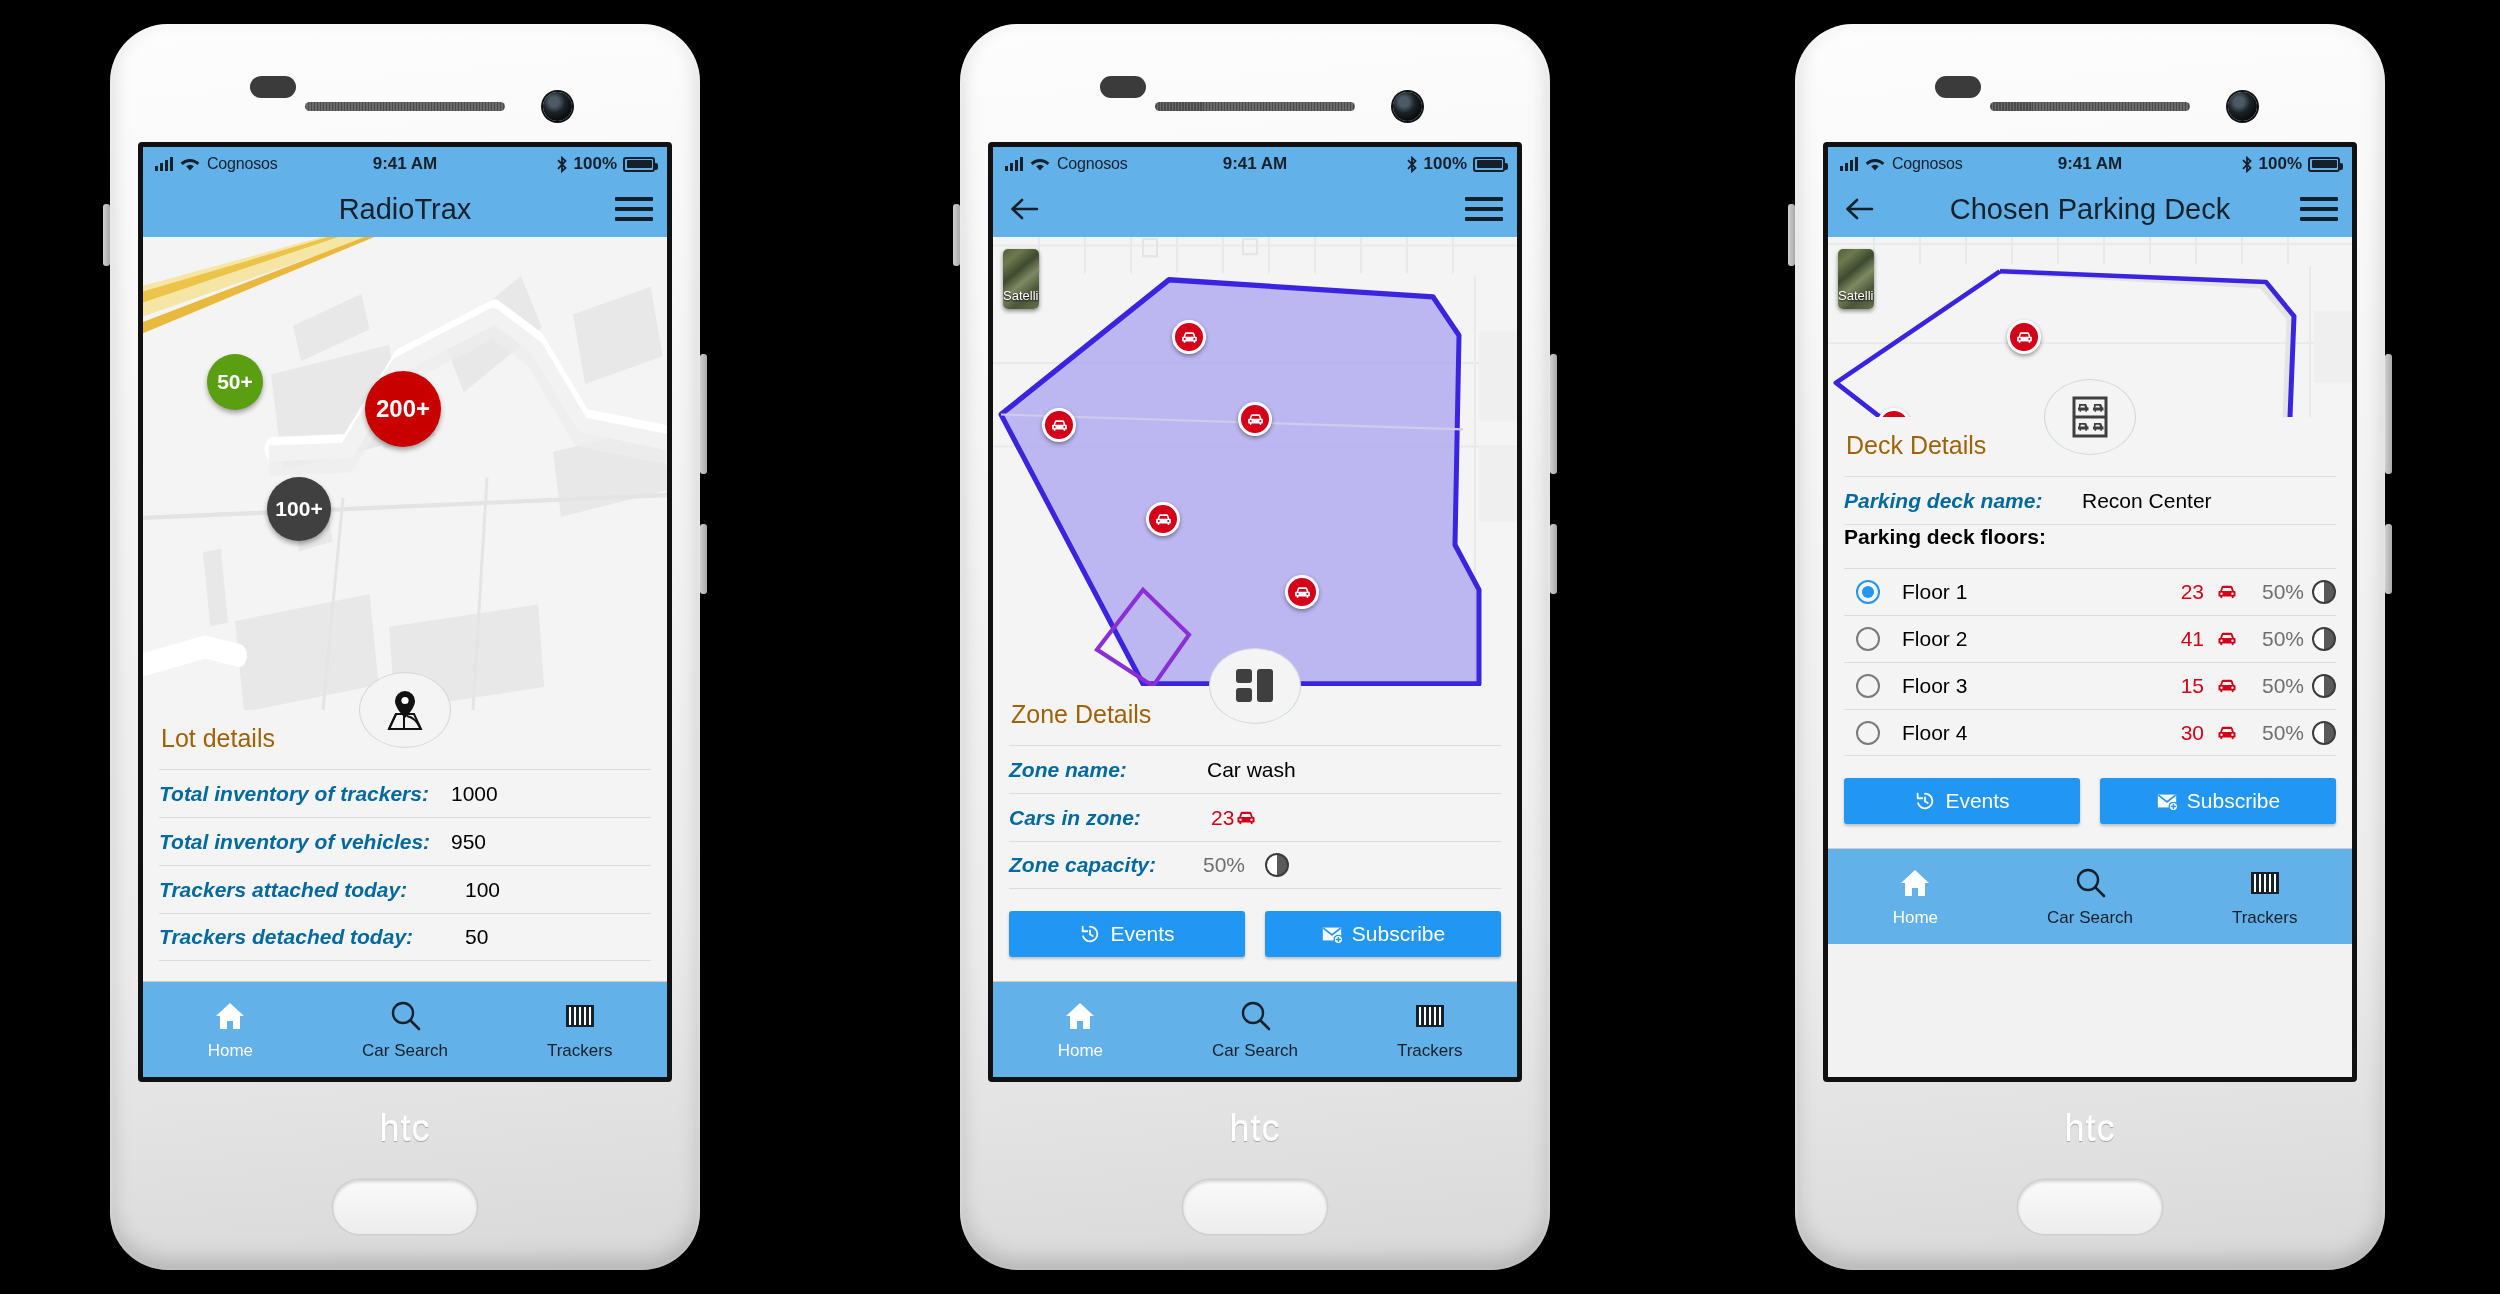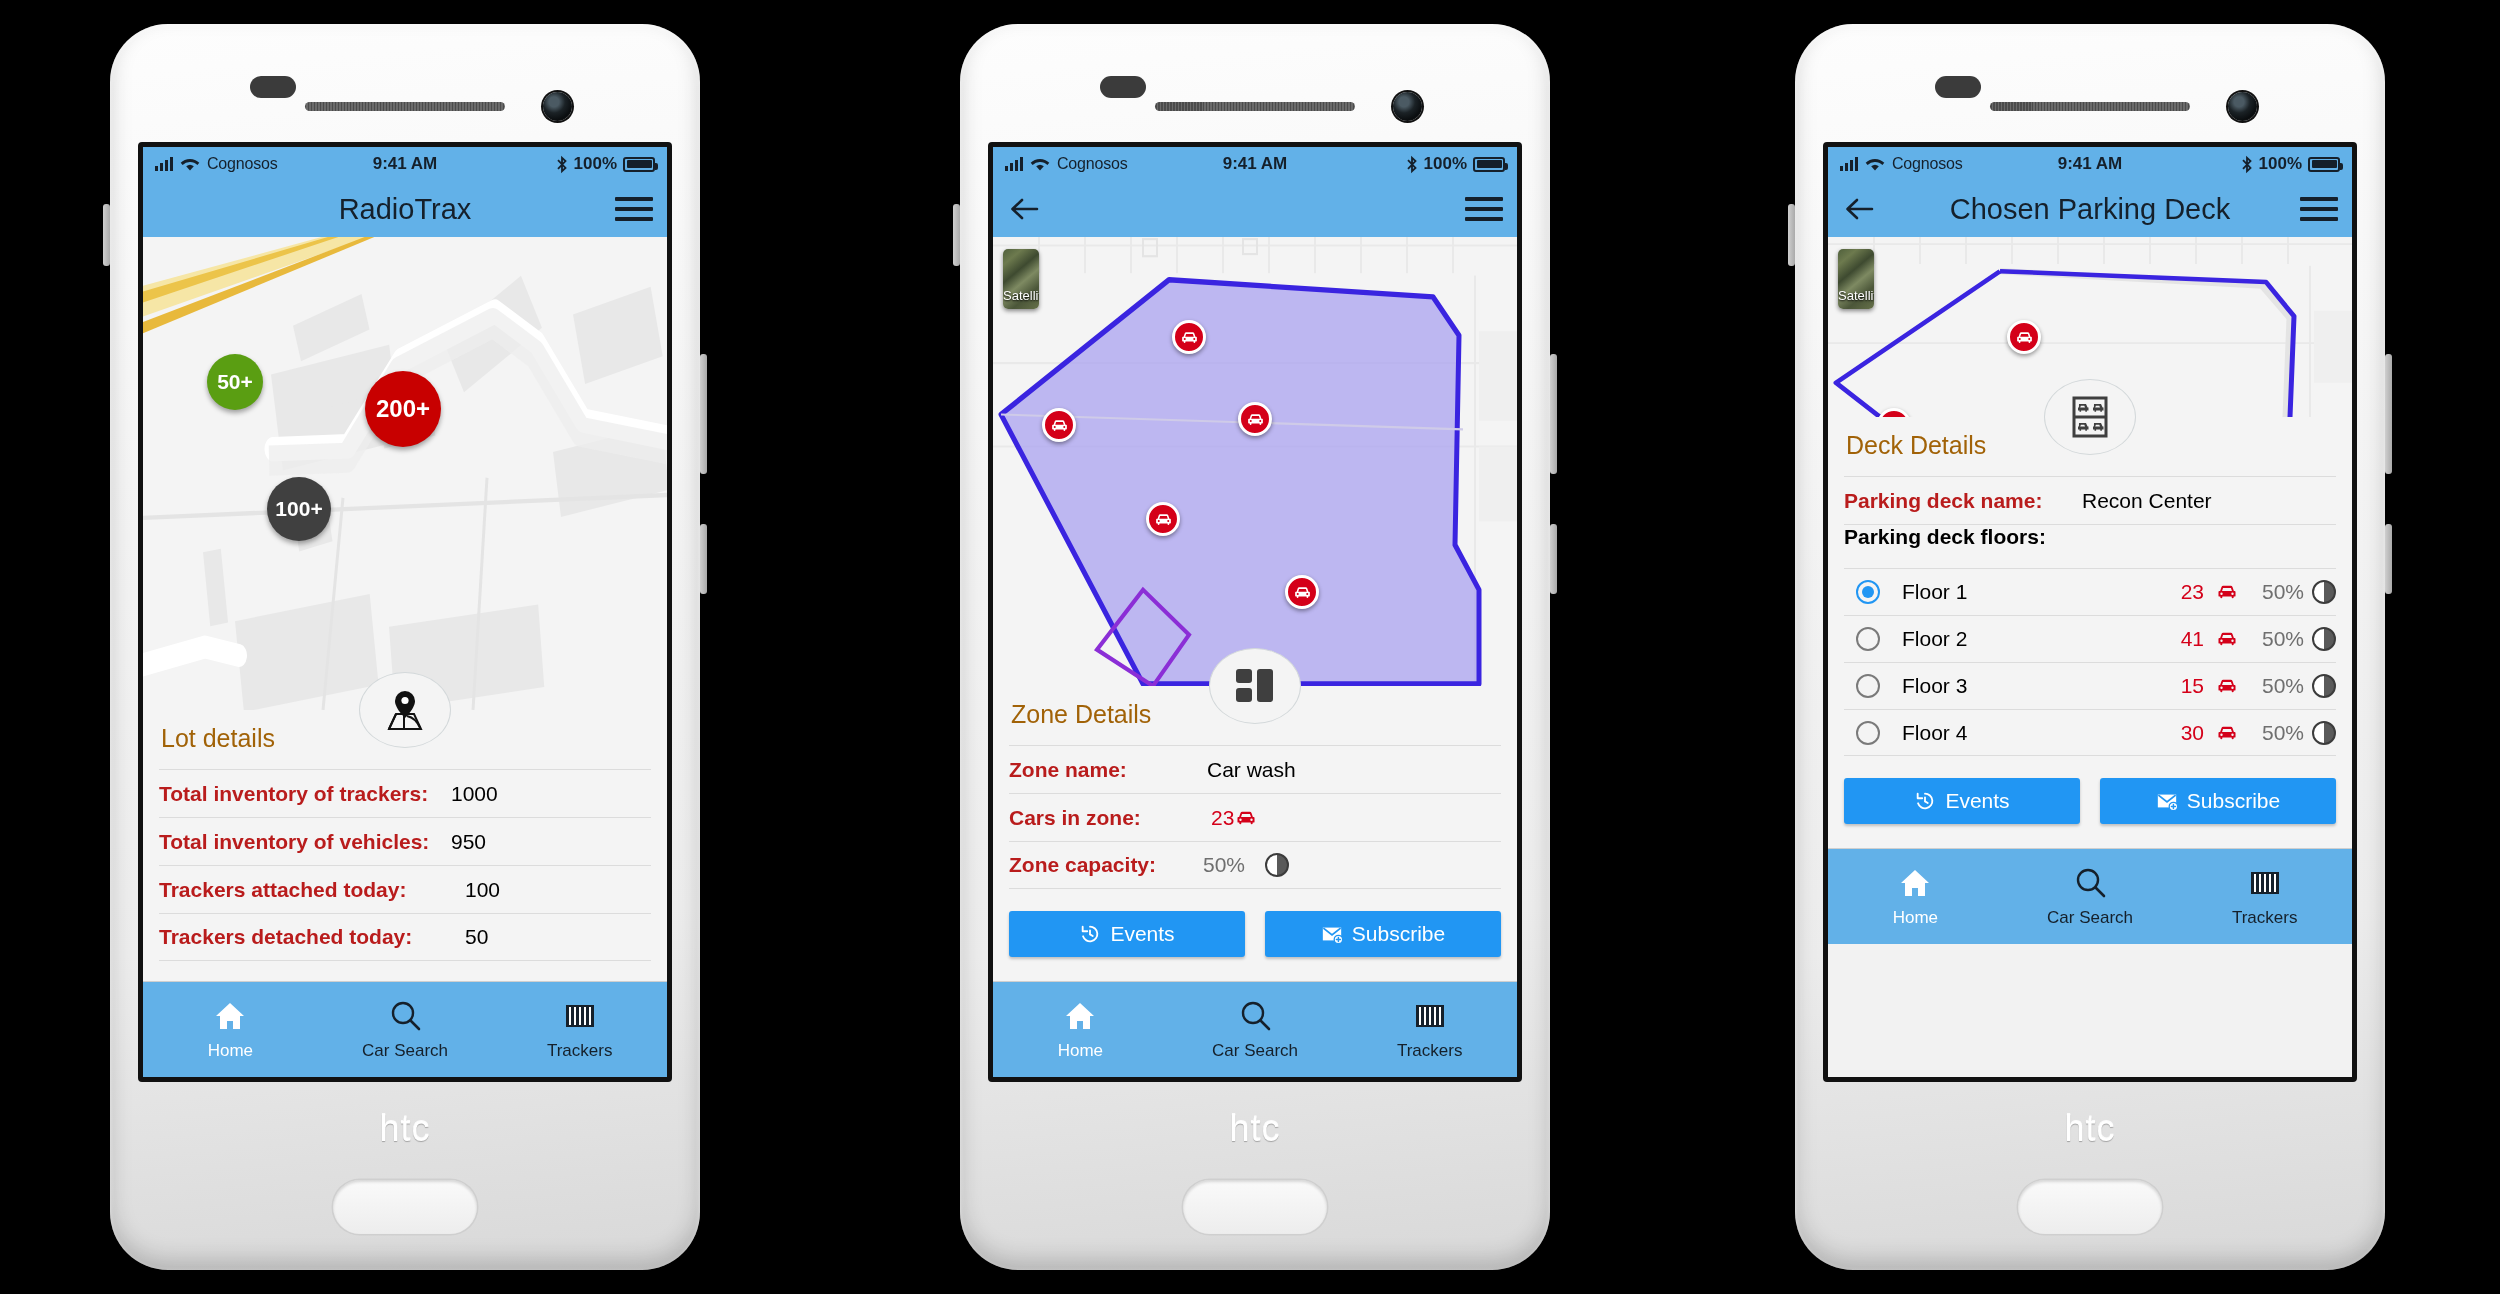--- a/index.html
+++ b/index.html
@@ -110,21 +110,21 @@
   .panel { background:#f4f4f4; position:relative; flex:0 0 auto; padding:0 16px 6px; }
   .fab { position:absolute; top:-38px; left:50%; transform:translateX(-50%);
          width:92px; height:76px; border-radius:50%; background:#f4f4f4;
          border:1.5px solid #d3d8da; display:flex; align-items:center;
          justify-content:center; z-index:5; }
   .panel-title { font-size:25px; color:#a16207; padding:14px 0 16px 2px; }
   .rowtable { width:100%; }
   .drow { display:flex; align-items:center; border-top:1px solid #dcdcdc;
           min-height:48px; font-size:21px; }
   .drow:last-child { border-bottom:1px solid #dcdcdc; }
-  .dlabel { font-weight:bold; color:#b91c1c; }
+  .dlabel { font-weight:bold; color:#0369a1;font-style:italic; }
   .dval   { color:#000000; }
   .dval.red { color:#d40019; }
   .dval.grey{ color:#6f6f6f; }
 
   
   .lot .dlabel { flex:0 0 292px; }
 
   
   .zone .dlabel { flex:0 0 150px; }
   .zone .dval   { margin-left:0; }

